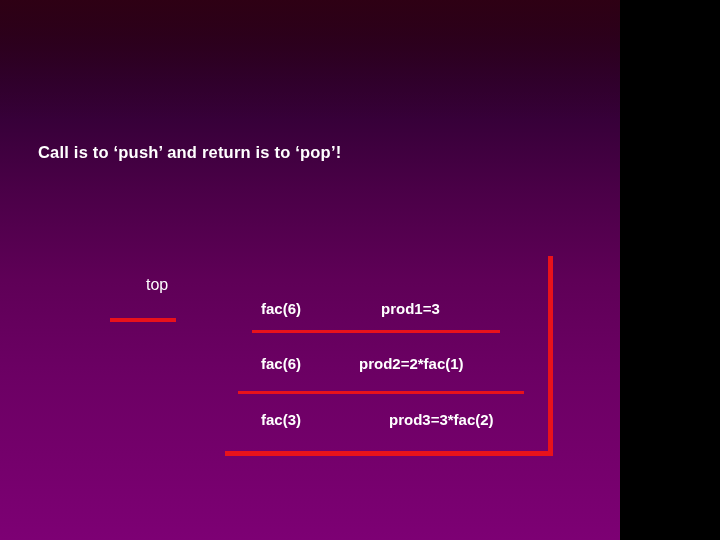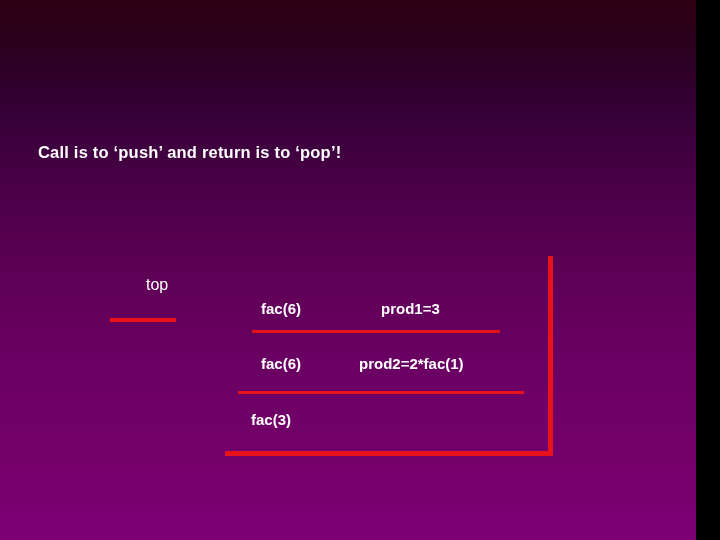--- a/index.html
+++ b/index.html
@@ -2,21 +2,21 @@
 <html><head>
 <meta charset="utf-8">
 <style>
   html, body {
     margin: 0;
     padding: 0;
     background: #000000;
   }
   .slide {
     position: relative;
-    width: 696px;
+    width: 620px;
     height: 540px;
     overflow: hidden;
     font-family: "Liberation Sans", sans-serif;
     background: linear-gradient(to bottom, #140014 0%, #2b0030 14%, #4a0047 35%, #5f0057 52%, #6b0063 68%, #74006b 84%, #7d0074 100%);
   }
   
   .slide::before {
     content: "";
     position: absolute;
     left: 0; top: 0;
@@ -87,21 +87,21 @@
     position: absolute;
     color: #ffffff;
     font-size: 15px;
     font-weight: bold;
     white-space: nowrap;
   }
   .r1c1 { left: 261px; top: 300px; }
   .r1c2 { left: 381px; top: 300px; }
   .r2c1 { left: 261px; top: 355px; }
   .r2c2 { left: 359px; top: 355px; }
-  .r3c1 { left: 251px; top: 411px; }
+  .r3c1 { left: 261px; top: 411px; }
   .r3c2 { left: 389px; top: 411px; }
 </style>
 </head>
 <body>
 
 <div class="slide">
 
   <div class="headline">Call is to ‘push’ and return is to ‘pop’!</div>
 
   <div class="top-label">top</div>
@@ -113,14 +113,15 @@
   <div class="row-rule-1"></div>
   <div class="row-rule-2"></div>
 
   <div class="cell r1c1">fac(6)</div>
   <div class="cell r1c2">prod1=3</div>
 
   <div class="cell r2c1">fac(6)</div>
   <div class="cell r2c2">prod2=2*fac(1)</div>
 
   <div class="cell r3c1">fac(3)</div>
+  <div class="cell r3c2">prod3=3*fac(2)</div>
 
 </div>
 
 </body></html>

